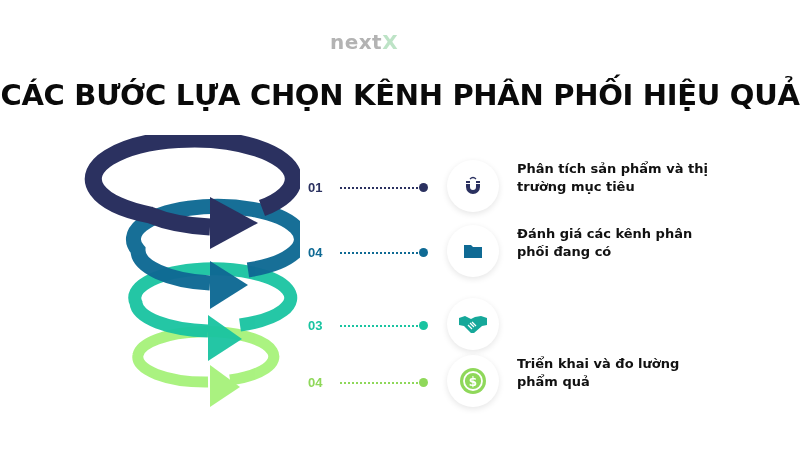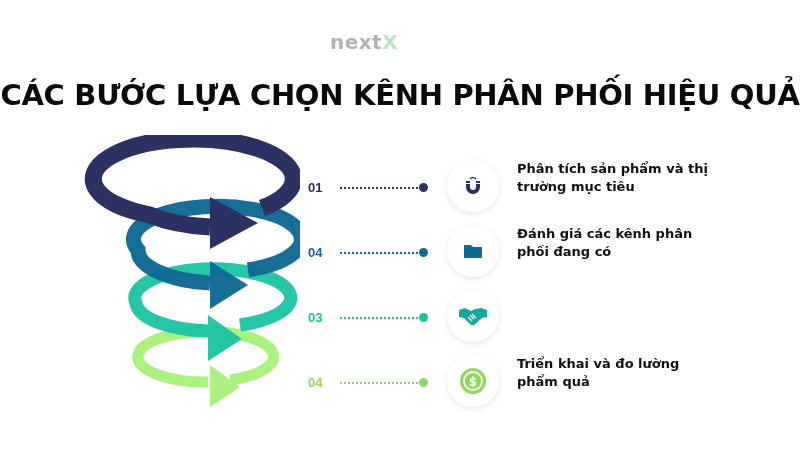--- a/index.html
+++ b/index.html
@@ -71,21 +71,21 @@
   <div class="line" style="border-color:#0f6a94"></div>
   <div class="dot" style="background:#0f6a94"></div>
   <div class="iconwrap">
     <svg width="20" height="18" viewBox="0 0 20 18">
       <path d="M1,3 L8,3 L10,5 L19,5 L19,16 L1,16 Z" fill="#0f6a94"></path>
     </svg>
   </div>
   <div class="label">Đánh giá các kênh phân phối đang có</div>
 </div>
 
-<div class="step" style="top:308px">
+<div class="step" style="top:316px">
   <div class="num" style="color:#19c4a1">03</div>
   <div class="line" style="border-color:#19c4a1"></div>
   <div class="dot" style="background:#19c4a1"></div>
   <div class="iconwrap">
     <svg width="28" height="20" viewBox="0 0 28 20">
       <path d="M0,4 L6,2 L12,5 L16,3 L22,2 L28,4 L28,11 L23,12 L15,19 L12,19 L5,12 L0,11 Z" fill="#16a89a"></path>
       <path d="M9,11 L13,15 M11,9 L15,13 M13,8 L17,12" stroke="#fff" stroke-width="1.2"></path>
     </svg>
   </div>
 </div>

